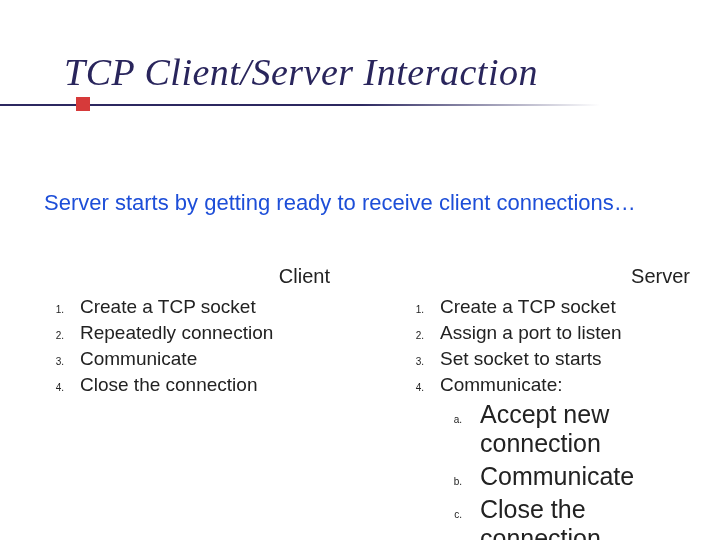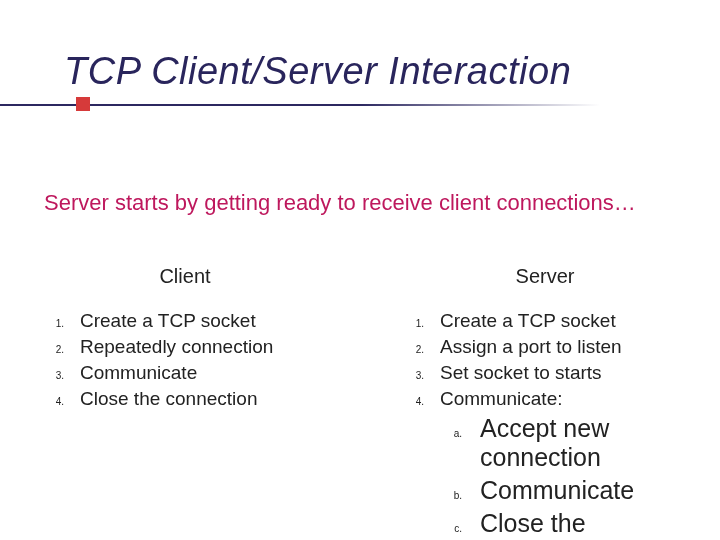--- a/index.html
+++ b/index.html
@@ -11,21 +11,21 @@
     position: relative;
     overflow: hidden;
   }
   .title-wrap {
     position: absolute;
     top: 50px;
     left: 64px;
     right: 20px;
   }
   .title {
-    font-family: Liberation Sans, sans-serif;
+    font-family: Liberation Serif, serif;
     font-size: 38px;
     color: #29255c;
     font-style: italic;
     letter-spacing: 0.5px;
   }
   .rule {
     position: absolute;
     top: 104px;
     left: 0;
     width: 600px;
@@ -40,37 +40,37 @@
     height: 14px;
     background: #d63a3a;
   }
   .subtitle {
     position: absolute;
     top: 190px;
     left: 44px;
     right: 20px;
     font-family: "Trebuchet MS", Verdana, sans-serif;
     font-size: 22px;
-    color: #be185d;
+    color: #1d4ed8;
   }
   .cols {
     position: absolute;
     top: 265px;
     left: 40px;
     right: 30px;
     display: flex;
     gap: 70px;
   }
   .col { flex: 1; }
   .col-header {
-    text-align: center;
+    text-align: right;
     font-family: "Trebuchet MS", Verdana, sans-serif;
     font-size: 20px;
     color: #222;
-    margin-bottom: 22px;
+    margin-bottom: 8px;
   }
   .num-list {
     font-family: "Trebuchet MS", Verdana, sans-serif;
     font-size: 19px;
     color: #222;
   }
   .num-row {
     display: flex;
     align-items: baseline;
     margin-bottom: 4px;

